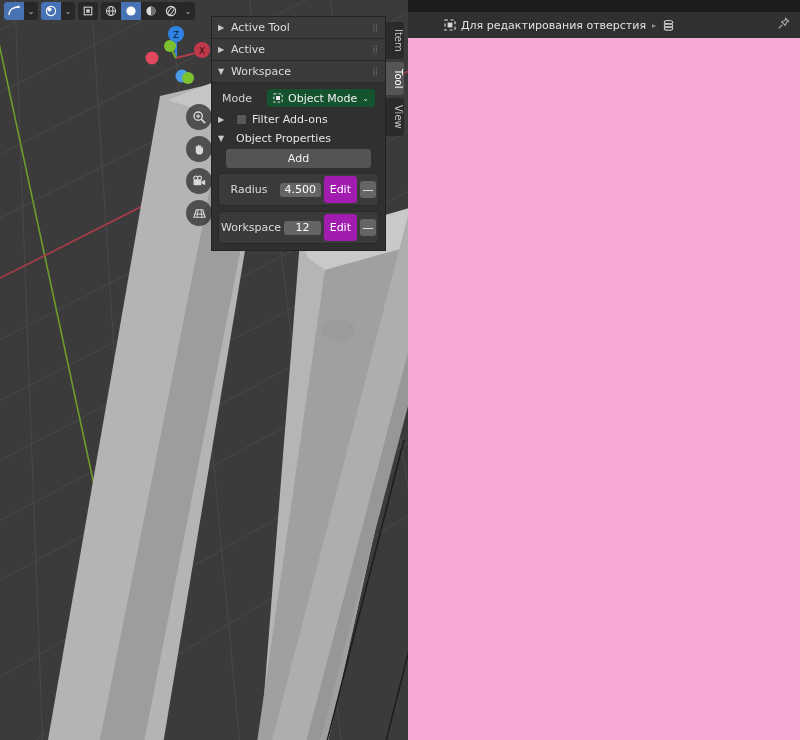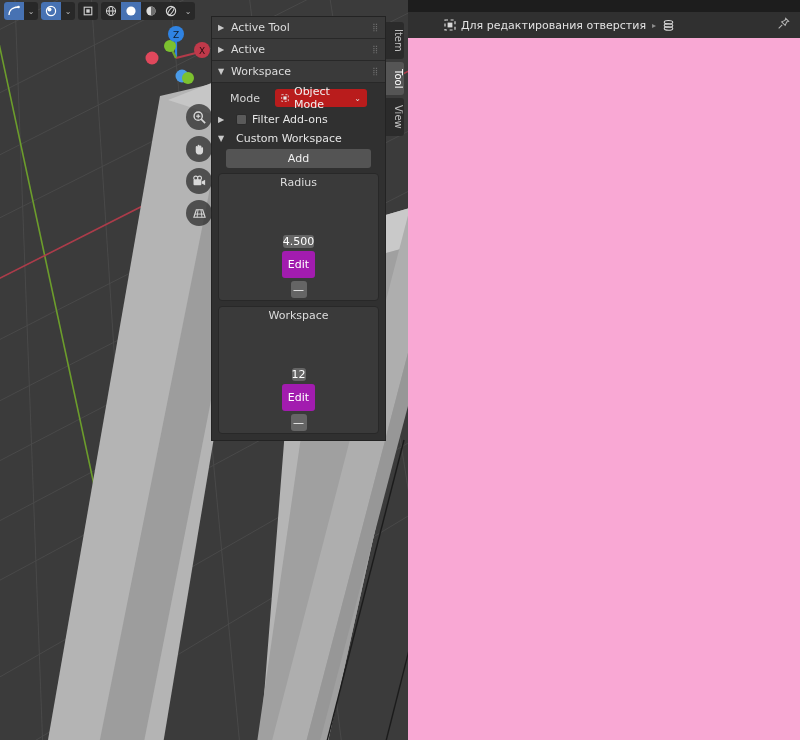--- a/index.html
+++ b/index.html
@@ -49,32 +49,32 @@
     position: absolute; right: 22px; top: 16px; width: 175px;
     background: #303030; border: 1px solid #232323; z-index: 30;
     font-size: 11px;
   }
   .np-row { display: flex; align-items: center; height: 22px;
             padding: 0 6px; color: #dcdcdc; }
   .np-header { background: #3a3a3a; border-bottom: 1px solid #282828; }
   .np-tri { width: 13px; color: #c9c9c9; font-size: 8px; }
   .np-grip { margin-left: auto; color: #6d6d6d; font-size: 8px; letter-spacing: 1px; }
   .np-body { background: #303030; padding: 3px 6px 6px 6px; }
-  .np-field-row { display: flex; align-items: center; gap: 15px; margin: 3px 12px;
+  .np-field-row { display: flex; align-items: center; gap: 15px; margin: 3px 4px;
                   justify-content: flex-end; }
   .np-label { color: #d4d4d4; }
   .np-dropdown { display: flex; align-items: center; gap: 5px;
-                 background: #b91c1c; border-radius: 3px; height: 18px;
+                 background: #14532d; border-radius: 3px; height: 18px;
                  padding: 0 6px; color: #f0f0f0; }
   .np-btn-wide { background: #545454; border-radius: 3px; height: 19px;
                  display: flex; align-items: center; justify-content: center;
                  color: #f0f0f0; margin: 4px 8px; }
   .np-prop { display: flex; align-items: center; background: #3a3a3a;
              border: 1px solid #282828; border-radius: 4px;
-             padding: 2px; margin-top: 5px; gap: 3px; flex-direction: column; }
+             padding: 2px; margin-top: 5px; gap: 3px; }
   .np-prop-name { flex: 0 0 56px; text-align: center; color: #dcdcdc; }
   .np-prop-val { flex: 1; background: #656565; border-radius: 3px; height: 14px;
                  display: flex; align-items: center; justify-content: center;
                  color: #fff; }
   .np-prop-edit { background: #a21caf; border-radius: 3px; height: 27px;
                   padding: 0 6px; display: flex; align-items: center; color: #fff; }
   .np-prop-minus { background: #656565; border-radius: 3px; height: 17px;
                    width: 16px; display: flex; align-items: center;
                    justify-content: center; color: #fff; }
   .np-check { width: 11px; height: 11px; background: #5a5a5a;
@@ -341,21 +341,21 @@
         </div>
 
         <div style="display:flex;align-items:center;gap:5px;margin-top:6px">
           <span class="np-tri">▶</span>
           <span class="np-check"></span>
           <span>Filter Add-ons</span>
         </div>
 
         <div style="display:flex;align-items:center;gap:5px;margin-top:6px">
           <span class="np-tri">▼</span>
-          <span>Custom Workspace</span>
+          <span>Object Properties</span>
         </div>
 
         <div class="np-btn-wide">
           <span>Add</span>
         </div>
 
         <div class="np-prop">
           <span class="np-prop-name">Radius</span>
           <span class="np-prop-val">4.500</span>
           <span class="np-prop-edit">Edit</span>

